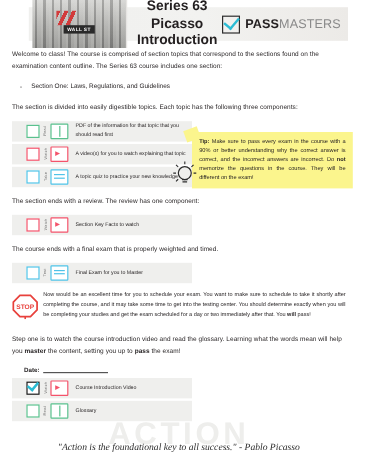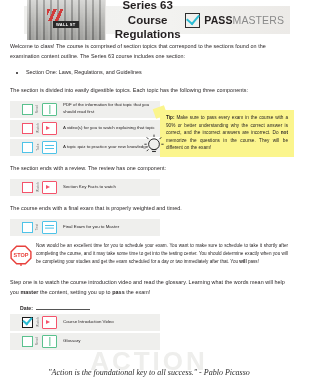--- a/index.html
+++ b/index.html
@@ -202,21 +202,21 @@
 
 <div class="page">
 
   <div class="header">
     <div class="hdr-photo">
       <div class="flags"></div>
       <div class="wall">WALL ST</div>
     </div>
     <div class="hdr-titles">
       <div class="hdr-title1">Series 63</div>
-      <div class="hdr-title2">Course Regulations</div>
+      <div class="hdr-title2">Picasso Introduction</div>
     </div>
     <div class="logo">
       <div class="logo-box"></div>
       <div class="logo-text"><span class="b">PASS</span><span class="g">MASTERS</span></div>
     </div>
   </div>
 
   <div class="content">
 
     <p class="para">Welcome to class! The course is comprised of section topics that correspond to the sections found on the examination content outline. The Series 63 course includes one section:</p>

